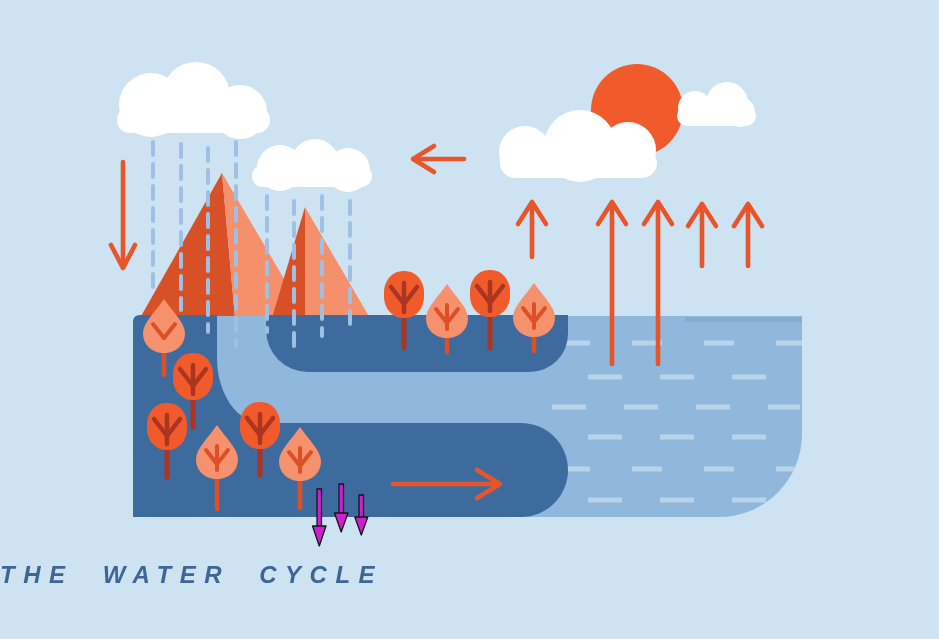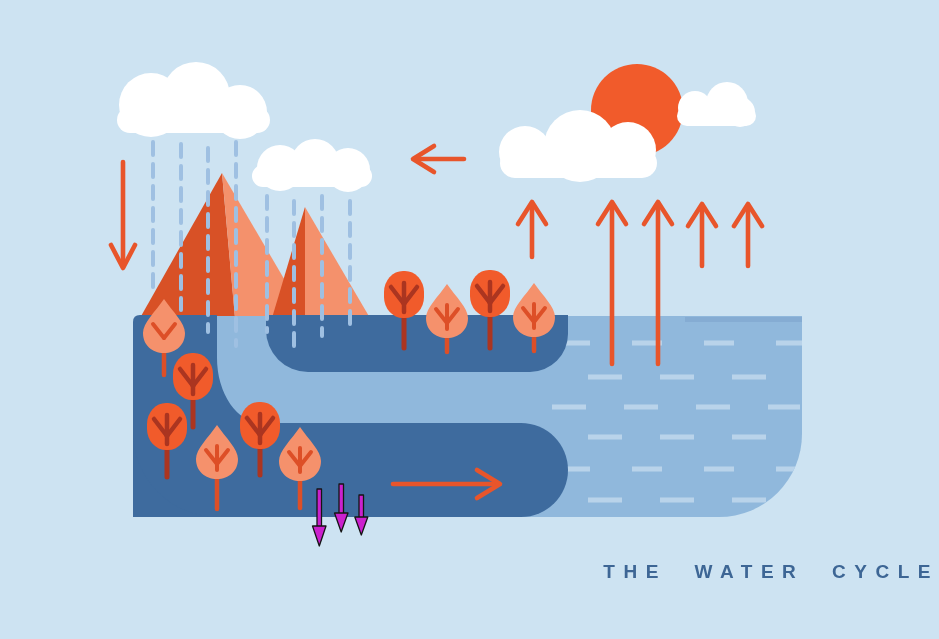--- a/index.html
+++ b/index.html
@@ -19,22 +19,22 @@
   .land{fill:var(--land);}
   .rain{stroke:var(--rain);stroke-width:4;stroke-linecap:round;fill:none;}
   .canopy-o{fill:var(--tree_orange);}
   .canopy-s{fill:var(--tree_salmon);}
   .wood-d{stroke:var(--tree_wood_dark);fill:none;stroke-linecap:round;}
   .wood-r{stroke:var(--tree_wood_red);fill:none;stroke-linecap:round;}
   .oarrow{stroke:var(--arrow_orange);stroke-width:4.6;fill:none;stroke-linecap:round;stroke-linejoin:round;}
   .marrow{fill:var(--arrow_magenta);stroke:var(--arrow_outline);stroke-width:1.3;stroke-linejoin:round;}
   .title{
     position:absolute;left:0;top:561px;width:100%;
-    text-align:right;font-weight:bold;font-size:19px;
-    letter-spacing:8.5px;word-spacing:14px;color:var(--title_text);
+    text-align:left;font-weight:bold;font-size:24px;
+    letter-spacing:8.5px;word-spacing:14px;color:var(--title_text);font-style:italic;
   }
 </style>
 </head>
 <body>
 
 <div class="stage" style="--sky: #cde3f2; --cloud: #ffffff; --sun: #f15b2b; --mountain_shadow: #d85126; --mountain_light: #f4916c; --land: #3e6b9e; --water: #90b8dc; --water_ripple: #b9d3ea; --shoreline: #85acd3; --rain: #9fc0e2; --tree_orange: #f15b2b; --tree_salmon: #f5916c; --tree_wood_dark: #ab3520; --tree_wood_red: #dd4f27; --arrow_orange: #e8552b; --arrow_magenta: #cb21ce; --arrow_outline: #151515; --title_text: #3d6695;">
 <svg width="939" height="639" viewBox="0 0 939 639">
   <defs>
     <clipPath id="waterclip">
       <path d="M217,316 H802 V434 A83,83 0 0 1 719,517 H217 Z"></path>

